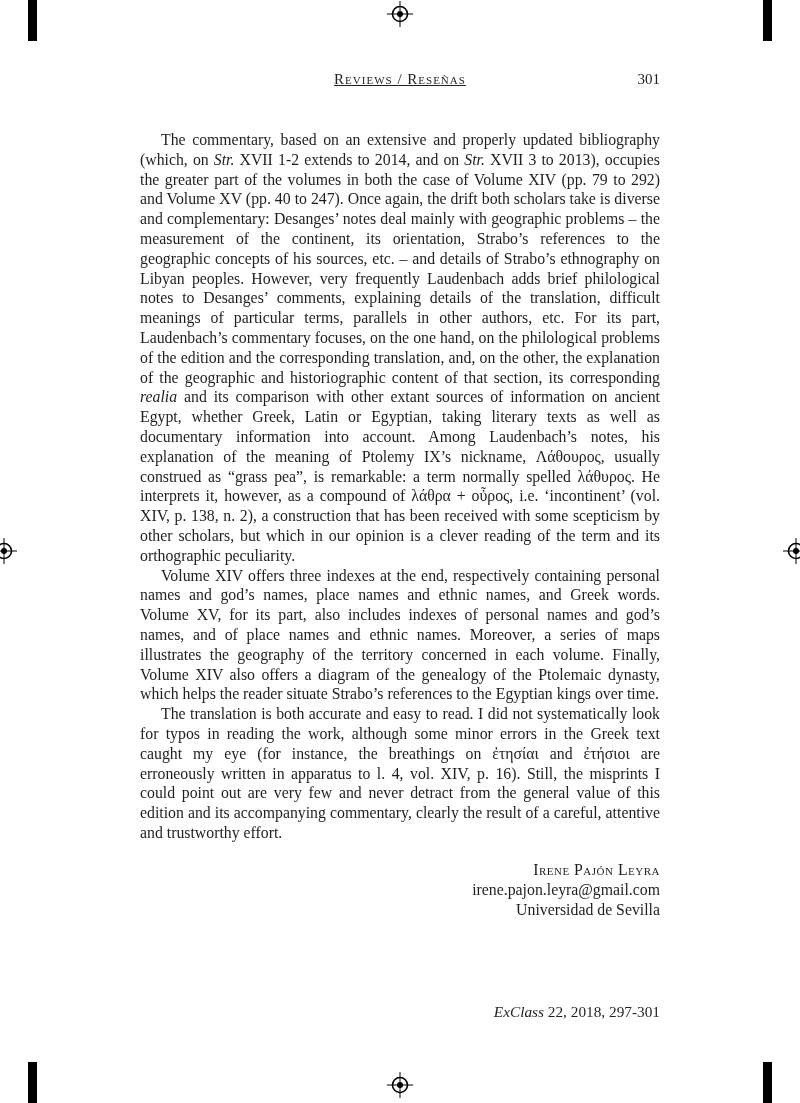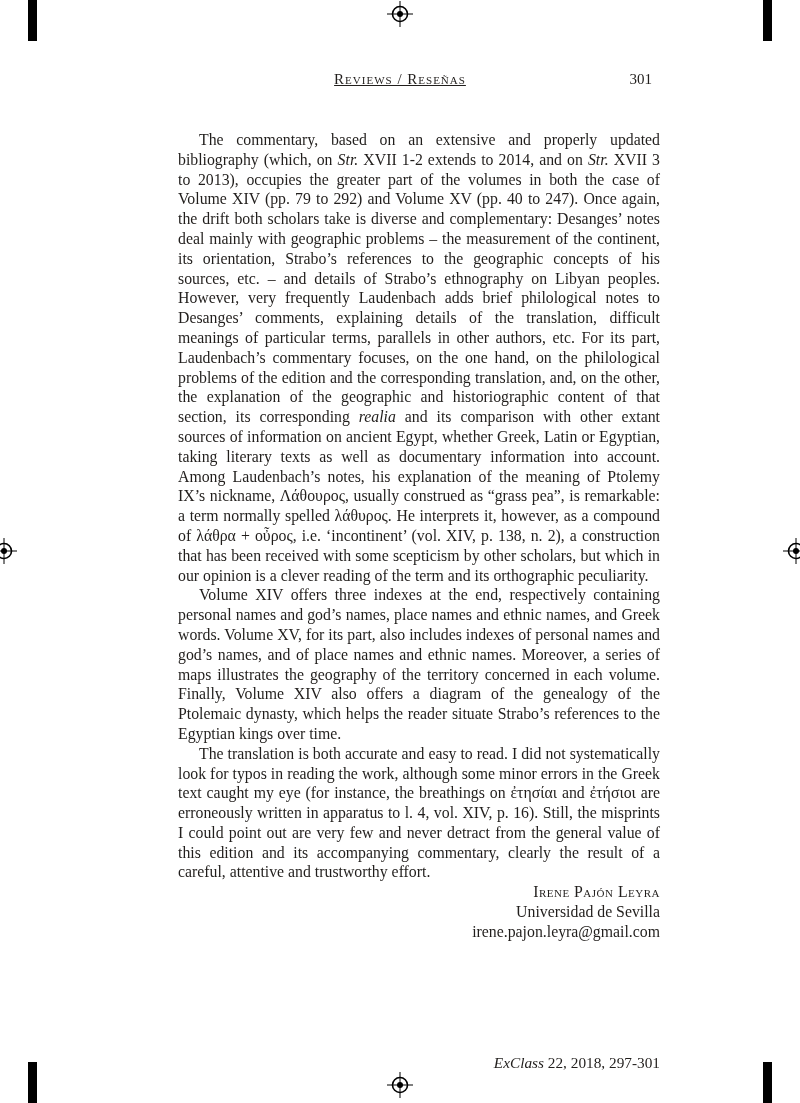--- a/index.html
+++ b/index.html
@@ -20,31 +20,31 @@
   .crop-br { right: 28px; bottom: 0; }
   
   .regmark { position: absolute; width: 26px; height: 26px; }
   .reg-top    { left: 387px; top: 1px; }
   .reg-bottom { left: 387px; top: 1072px; }
   .reg-left   { left: -9px;  top: 538px; }
   .reg-right  { right: -9px; top: 538px; }
   
   .header { position: absolute; top: 71px; left: 140px; width: 520px; font-size: 15px; }
   .running-title { text-align: center; font-variant: small-caps; letter-spacing: 1px; text-decoration: underline; }
-  .page-number { position: absolute; right: 8px; top: 0; }
+  .page-number { position: absolute; right: 0; top: 0; }
   
   .column { position: absolute; top: 130px; left: 140px; width: 520px; }
   .body-text { font-size: 15.8px; line-height: 19.8px; text-align: justify; }
   .para { margin: 0; }
-  .para.indent { text-indent: 21px; margin-left: 38px; }
+  .para.indent { text-indent: 21px; }
   .it { font-style: italic; }
-  .signature { text-align: right; font-size: 15.8px; line-height: 20px; }
+  .signature { margin-top: 17px; text-align: right; font-size: 15.8px; line-height: 20px; }
   .sig-name { font-variant: small-caps; letter-spacing: 0.5px; }
   
-  .footer { position: absolute; top: 1054px; left: 140px; width: 520px; text-align: right; font-size: 15.3px; }
+  .footer { position: absolute; top: 1003px; left: 140px; width: 520px; text-align: right; font-size: 15.3px; }
 </style>
 </head>
 <body>
 
 <div class="crop-bar crop-tl"></div>
 <div class="crop-bar crop-bl"></div>
 <div class="crop-bar crop-tr"></div>
 <div class="crop-bar crop-br"></div>
 
 <svg class="regmark reg-top" viewBox="0 0 26 26">
@@ -78,18 +78,18 @@
 </div>
 
 <div class="column">
   <div class="body-text">
       <p class="para indent"><span>The commentary, based on an extensive and properly updated bibliography (which, on </span><span class="it">Str.</span><span> XVII 1-2 extends to 2014, and on </span><span class="it">Str.</span><span> XVII 3 to 2013), occupies the greater part of the volumes in both the case of Volume XIV (pp. 79 to 292) and Volume XV (pp. 40 to 247). Once again, the drift both scholars take is diverse and complementary: Desanges’ notes deal mainly with geographic problems – the measurement of the continent, its orientation, Strabo’s references to the geographic concepts of his sources, etc. – and details of Strabo’s ethnography on Libyan peoples. However, very frequently Laudenbach adds brief philological notes to Desanges’ comments, explaining details of the translation, difficult meanings of particular terms, parallels in other authors, etc. For its part, Laudenbach’s commentary focuses, on the one hand, on the philological problems of the edition and the corresponding translation, and, on the other, the explanation of the geographic and historiographic content of that section, its corresponding </span><span class="it">realia</span><span> and its comparison with other extant sources of information on ancient Egypt, whether Greek, Latin or Egyptian, taking literary texts as well as documentary information into account. Among Laudenbach’s notes, his explanation of the meaning of Ptolemy IX’s nickname, Λάθουρος, usually construed as “grass pea”, is remarkable: a term normally spelled λάθυρος. He interprets it, however, as a compound of λάθρα + οὖρος, i.e. ‘incontinent’ (vol. XIV, p. 138, n. 2), a construction that has been received with some scepticism by other scholars, but which in our opinion is a clever reading of the term and its orthographic peculiarity.</span></p>
       <p class="para indent"><span>Volume XIV offers three indexes at the end, respectively containing personal names and god’s names, place names and ethnic names, and Greek words. Volume XV, for its part, also includes indexes of personal names and god’s names, and of place names and ethnic names. Moreover, a series of maps illustrates the geography of the territory concerned in each volume. Finally, Volume XIV also offers a diagram of the genealogy of the Ptolemaic dynasty, which helps the reader situate Strabo’s references to the Egyptian kings over time.</span></p>
       <p class="para indent"><span>The translation is both accurate and easy to read. I did not systematically look for typos in reading the work, although some minor errors in the Greek text caught my eye (for instance, the breathings on ἐτησίαι and ἐτήσιοι are erroneously written in apparatus to l. 4, vol. XIV, p. 16). Still, the misprints I could point out are very few and never detract from the general value of this edition and its accompanying commentary, clearly the result of a careful, attentive and trustworthy effort.</span></p>
     </div>
   <div class="signature">
     <div class="sig-name">Irene Pajón Leyra</div>
+    <div>irene.pajon.leyra@gmail.com</div>
     <div>Universidad de Sevilla</div>
-    <div>irene.pajon.leyra@gmail.com</div>
   </div>
 </div>
 
 <div class="footer"><span class="it">ExClass</span><span> 22, 2018, 297-301</span></div>
 
 </body></html>

